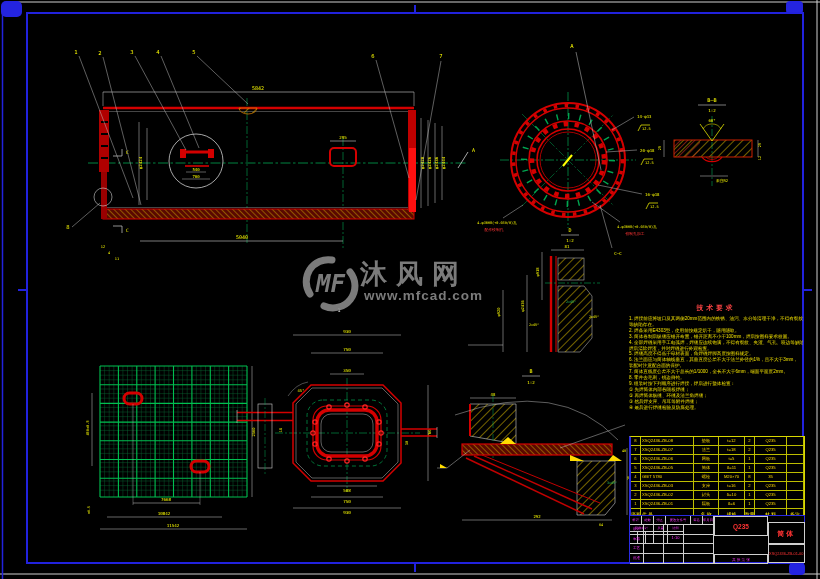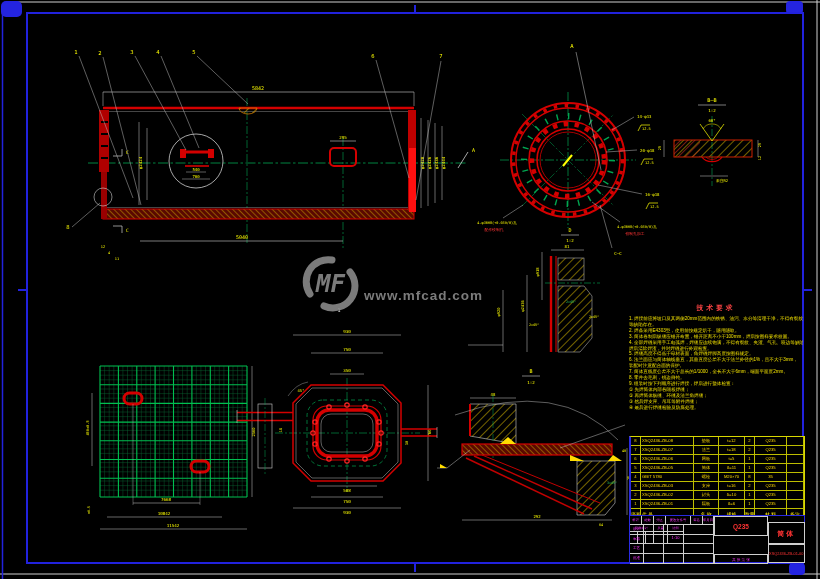--- a/index.html
+++ b/index.html
@@ -364,20 +364,21 @@
   </g>
 </svg>
 
 <div class="abs" id="watermark">
   <svg width="58" height="62" style="position:absolute;left:0;top:0">
     <path d="M 8 44 A 22 22 0 0 1 30 10" fill="none" stroke="#8d8d8d" stroke-width="7" stroke-linecap="round"></path>
     <path d="M 48 22 A 22 22 0 0 1 22 56" fill="none" stroke="#8d8d8d" stroke-width="7" stroke-linecap="round"></path>
     <text x="14" y="42" font-size="24" font-weight="bold" font-style="italic" fill="#8d8d8d" font-family="Liberation Sans, sans-serif">MF</text>
     <text x="26" y="12" font-size="10" fill="#8d8d8d">✦</text>
   </svg>
+  <div id="wm-name">沐风网</div>
   <div id="wm-url">www.mfcad.com</div>
 </div>
 
 <div class="abs" id="notes">
   <div id="notes-title">技术要求</div>
   <div id="notes-lines">
       <div class="note-line">1. 焊接前应将坡口及其两侧20mm范围内的铁锈、油污、水分等清理干净，不得有裂纹和夹层</div>
       <div class="note-line">   等缺陷存在。</div>
       <div class="note-line">2. 焊条采用E4303型，使用前按规定烘干，随用随取。</div>
       <div class="note-line">3. 筒体卷制后纵缝应错开布置，错开距离不小于100mm，焊后按图样要求校圆。</div>

